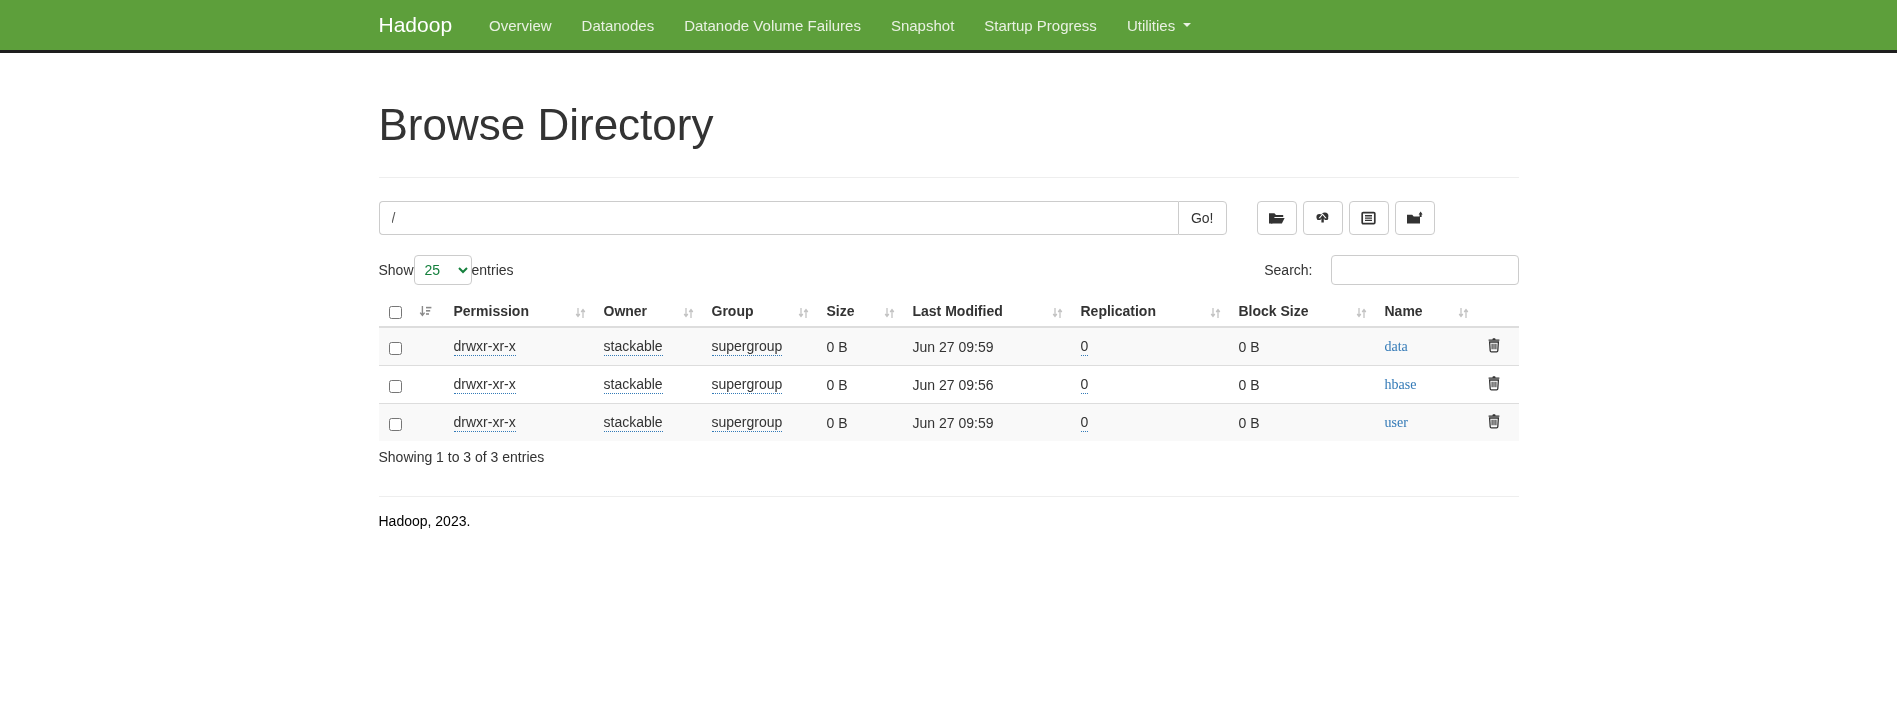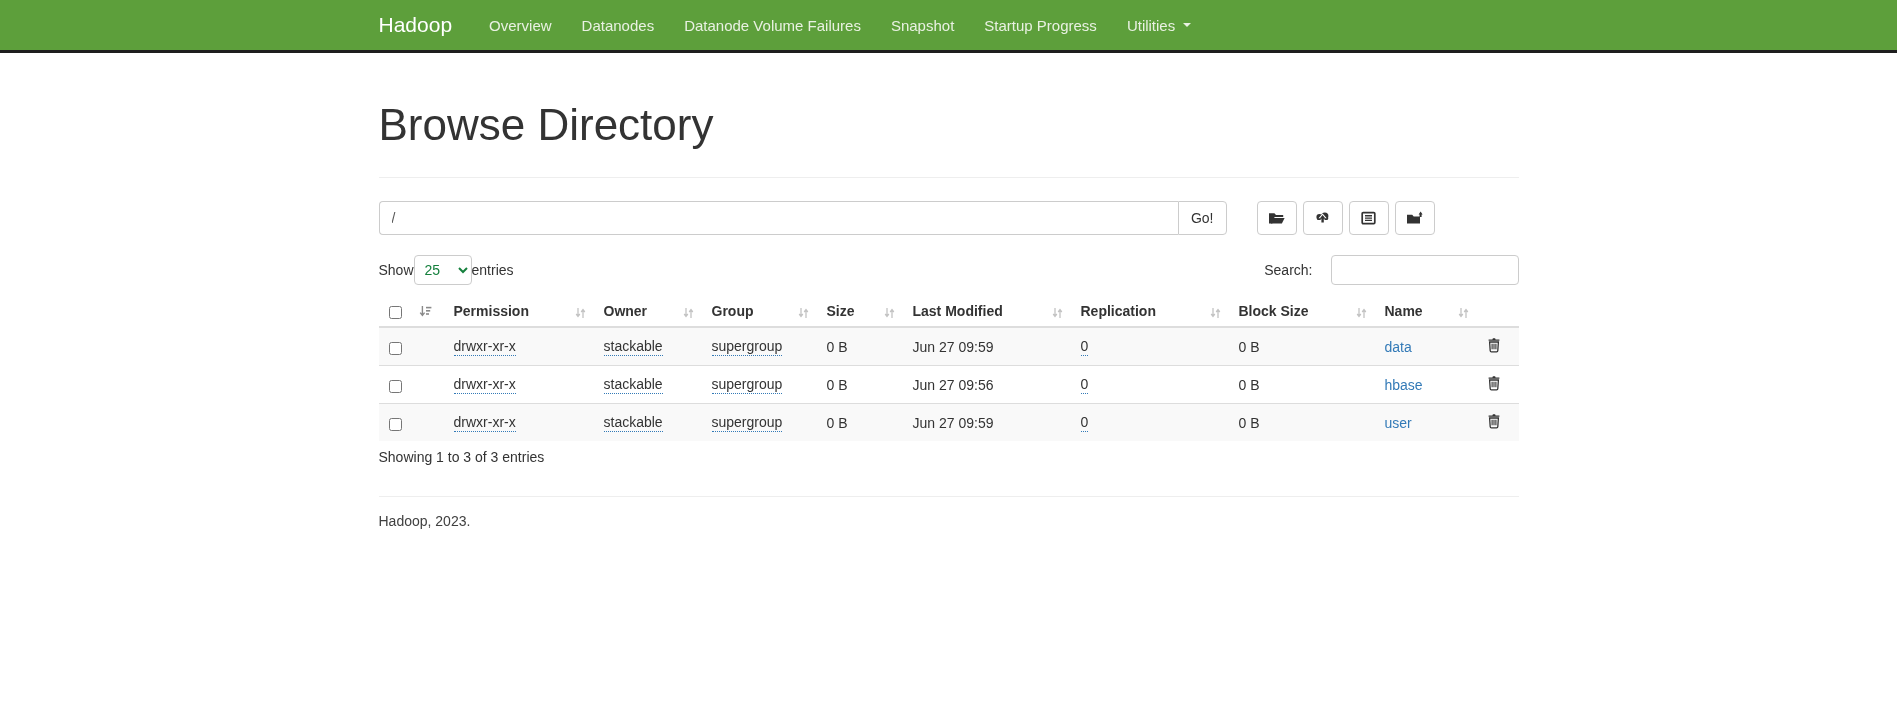--- a/index.html
+++ b/index.html
@@ -85,40 +85,40 @@
   }
   td {
     padding: 9px 10px; border-top: 1px solid #ddd; font-size: 14px; color: #333;
     white-space: nowrap; overflow: hidden;
   }
   tr.odd td { background: #f9f9f9; }
   .sort-icon { position: absolute; right: 8px; top: 9px; }
   .editable {
     border-bottom: 1px dotted #337ab7; cursor: pointer; display: inline-block; padding-bottom: 1px;
   }
-  a.dir-link { color: #337ab7; text-decoration: none; cursor: pointer; }
+  a.dir-link { color: #337ab7; text-decoration: none; cursor: pointer; font-family: Liberation Serif, serif; }
   .trash-btn { background: none; border: none; cursor: pointer; padding: 0; }
   th input[type="checkbox"], td input[type="checkbox"] { margin: 0 14px 0 0; vertical-align: middle; cursor: pointer; }
 
   
   .table-footer { display: flex; justify-content: space-between; align-items: center; margin-top: 8px; }
   .table-info { color: #333; }
   .pagination { display: flex; list-style: none; margin: 0; padding: 0; }
   .pagination .page-item {
     border: 1px solid #ddd; background: #fff; color: #777;
     padding: 7px 12px; font-size: 14px; cursor: default; line-height: 18px;
   }
   .pagination .page-item:first-child { border-radius: 4px 0 0 4px; }
   .pagination .page-item:last-child { border-radius: 0 4px 4px 0; border-left: none; }
   .pagination .page-item.active {
     background: #337ab7; border-color: #337ab7; color: #fff; border-left: none; cursor: pointer;
   }
 
   .page-footer-hr { margin-top: 31px; }
-  .page-footer-text { margin-top: 16px; color: #404040; }
+  .page-footer-text { margin-top: 16px; color: #000000; }
 </style>
 </head>
 <body>
 
 <nav class="navbar">
   <div class="navbar-inner">
     <a class="brand">Hadoop</a>
     <ul class="nav-links">
       <li>
           <a>Overview</a>

